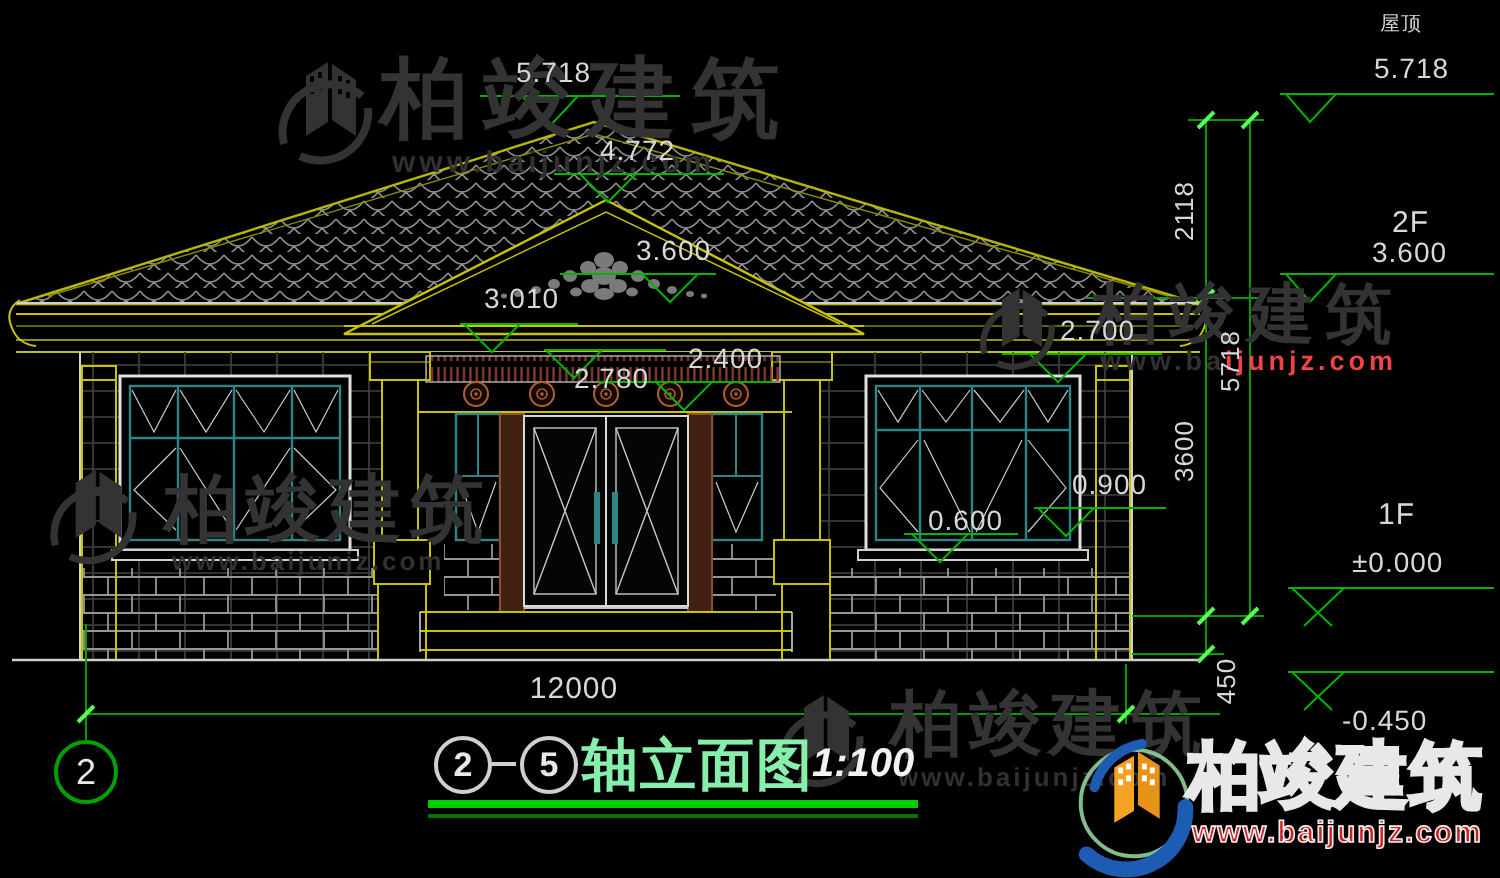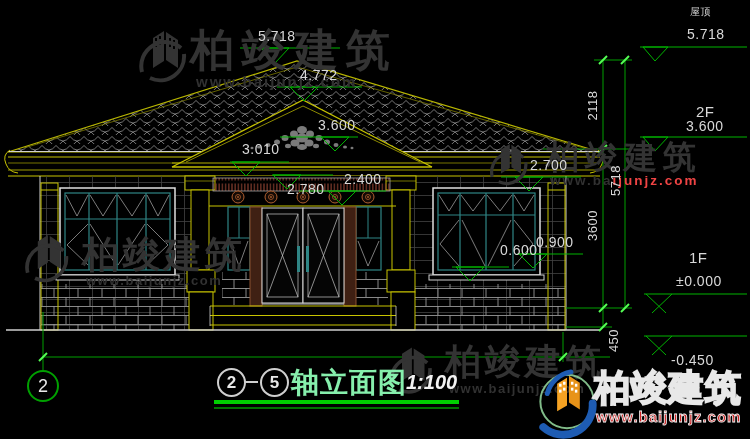--- a/index.html
+++ b/index.html
@@ -331,22 +331,23 @@
   </div>
 
   <div class="t" style="left:258px;top:28px;">5.718</div>
   <div class="t" style="left:300px;top:67px;">4.772</div>
   <div class="t" style="left:318px;top:117px;">3.600</div>
   <div class="t" style="left:242px;top:141px;">3.010</div>
   <div class="t" style="left:287px;top:153px;margin-top:28px;">2.780</div>
   <div class="t" style="left:344px;top:171px;">2.400</div>
   <div class="t" style="left:530px;top:157px;">2.700</div>
   <div class="t" style="left:536px;top:234px;">0.900</div>
-  <div class="t" style="left:464px;top:242px;margin-left:36px;">0.600</div>
-
+  <div class="t" style="left:464px;top:252px;">0.600</div>
+
+  <div class="t" style="left:247px;top:336px;width:80px;text-align:center;font-size:15px;">12000</div>
 
   <div class="t" style="left:690px;top:5px;font-size:10px;">屋顶</div>
   <div class="t" style="left:687px;top:26px;">5.718</div>
   <div class="t" style="left:696px;top:103px;font-size:15px;">2F</div>
   <div class="t" style="left:686px;top:118px;">3.600</div>
   <div class="t" style="left:689px;top:249px;font-size:15px;">1F</div>
   <div class="t" style="left:676px;top:273px;">±0.000</div>
   <div class="t" style="left:671px;top:352px;">-0.450</div>
 
   <div class="vtext" style="left:570px;top:98px;">2118</div>

